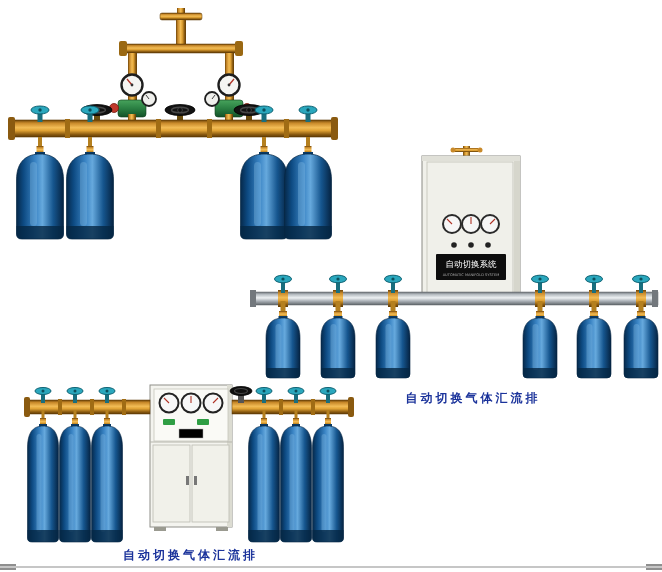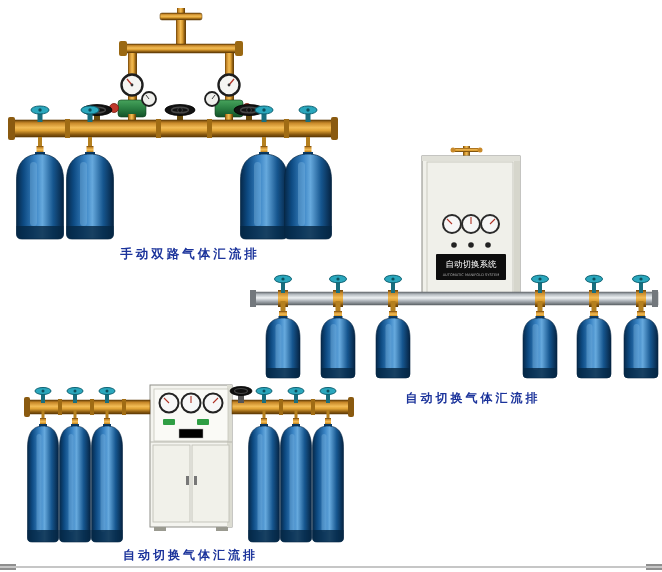--- a/index.html
+++ b/index.html
@@ -126,21 +126,20 @@
     <use href="#tealValveA" x="82" y="102"></use>
     <use href="#tealValveA" x="256" y="102"></use>
     <use href="#tealValveA" x="300" y="102"></use>
 
     <use href="#cylA" x="32" y="146"></use>
     <use href="#cylA" x="82" y="146"></use>
     <use href="#cylA" x="256" y="146"></use>
     <use href="#cylA" x="300" y="146"></use>
   </svg>
 
-  <div class="caption" style="left:95px;top:246px;width:190px">手动双路气体汇流排</div>
 
   <svg class="fig" style="left:250px;top:146px" width="412" height="240" viewBox="0 0 412 240">
     <defs>
       <linearGradient id="bv2" x1="0" y1="0" x2="0" y2="1">
         <stop offset="0" stop-color="#6e4408"></stop>
           <stop offset="0.18" stop-color="#c8892a"></stop>
         <stop offset="0.45" stop-color="#f2bc55"></stop>
           <stop offset="0.62" stop-color="#e0a234"></stop>
         <stop offset="0.85" stop-color="#8a5a10"></stop>
           <stop offset="1" stop-color="#5e3a06"></stop>

